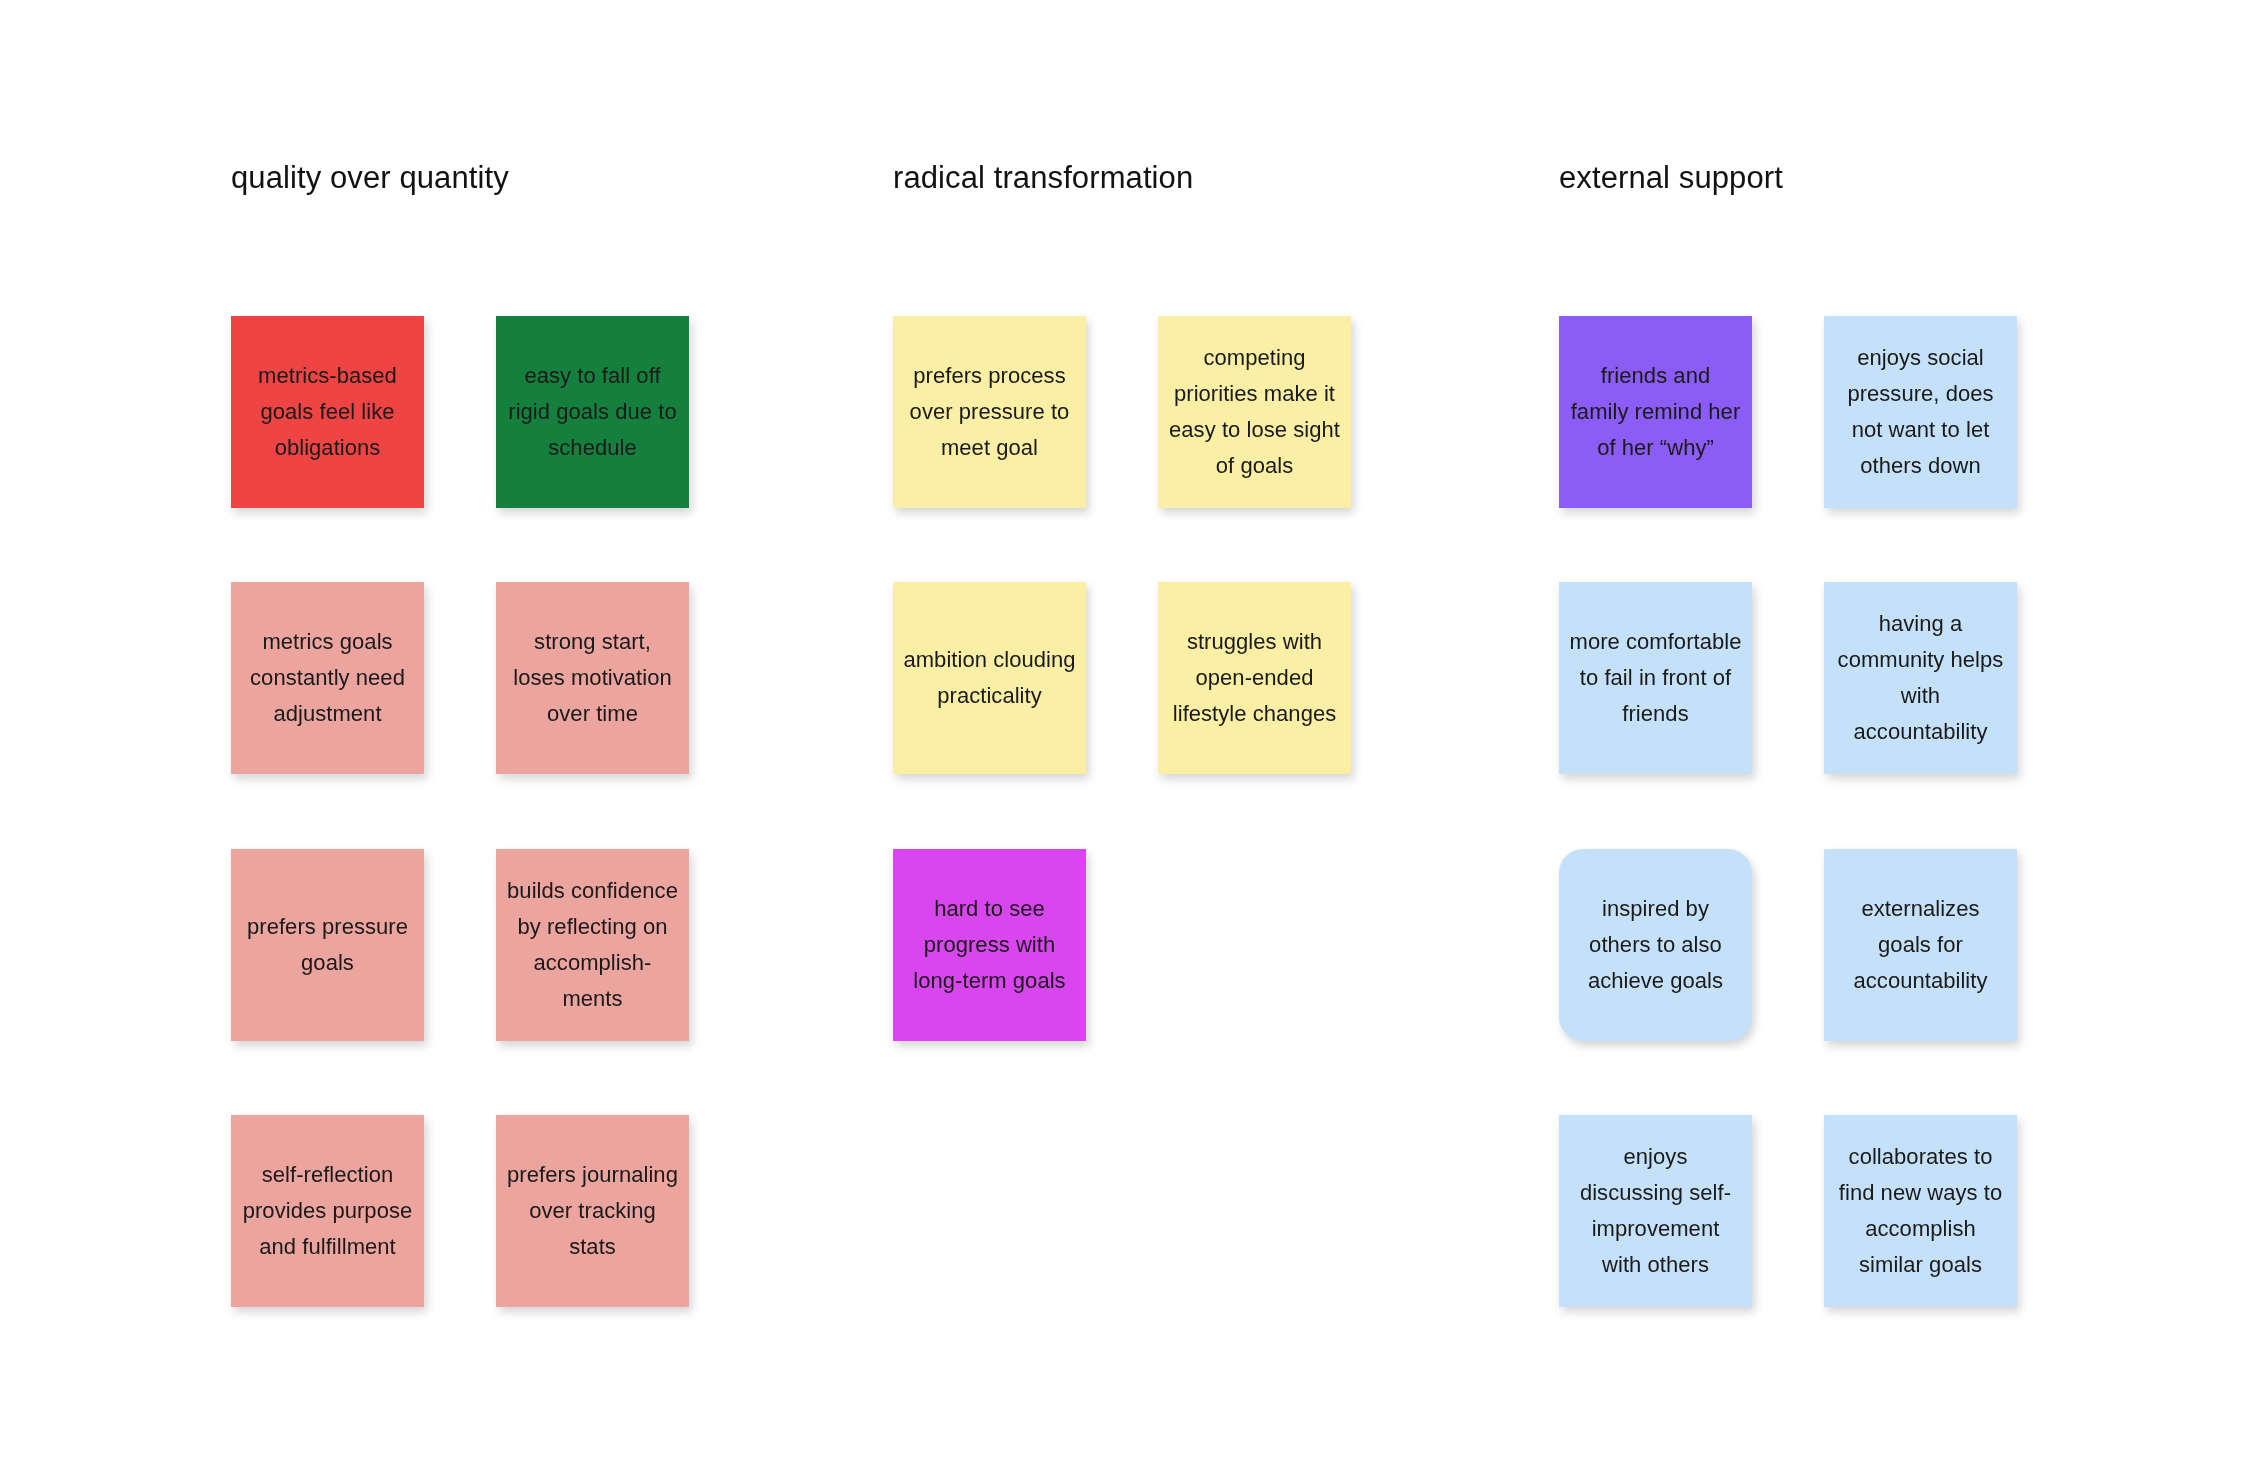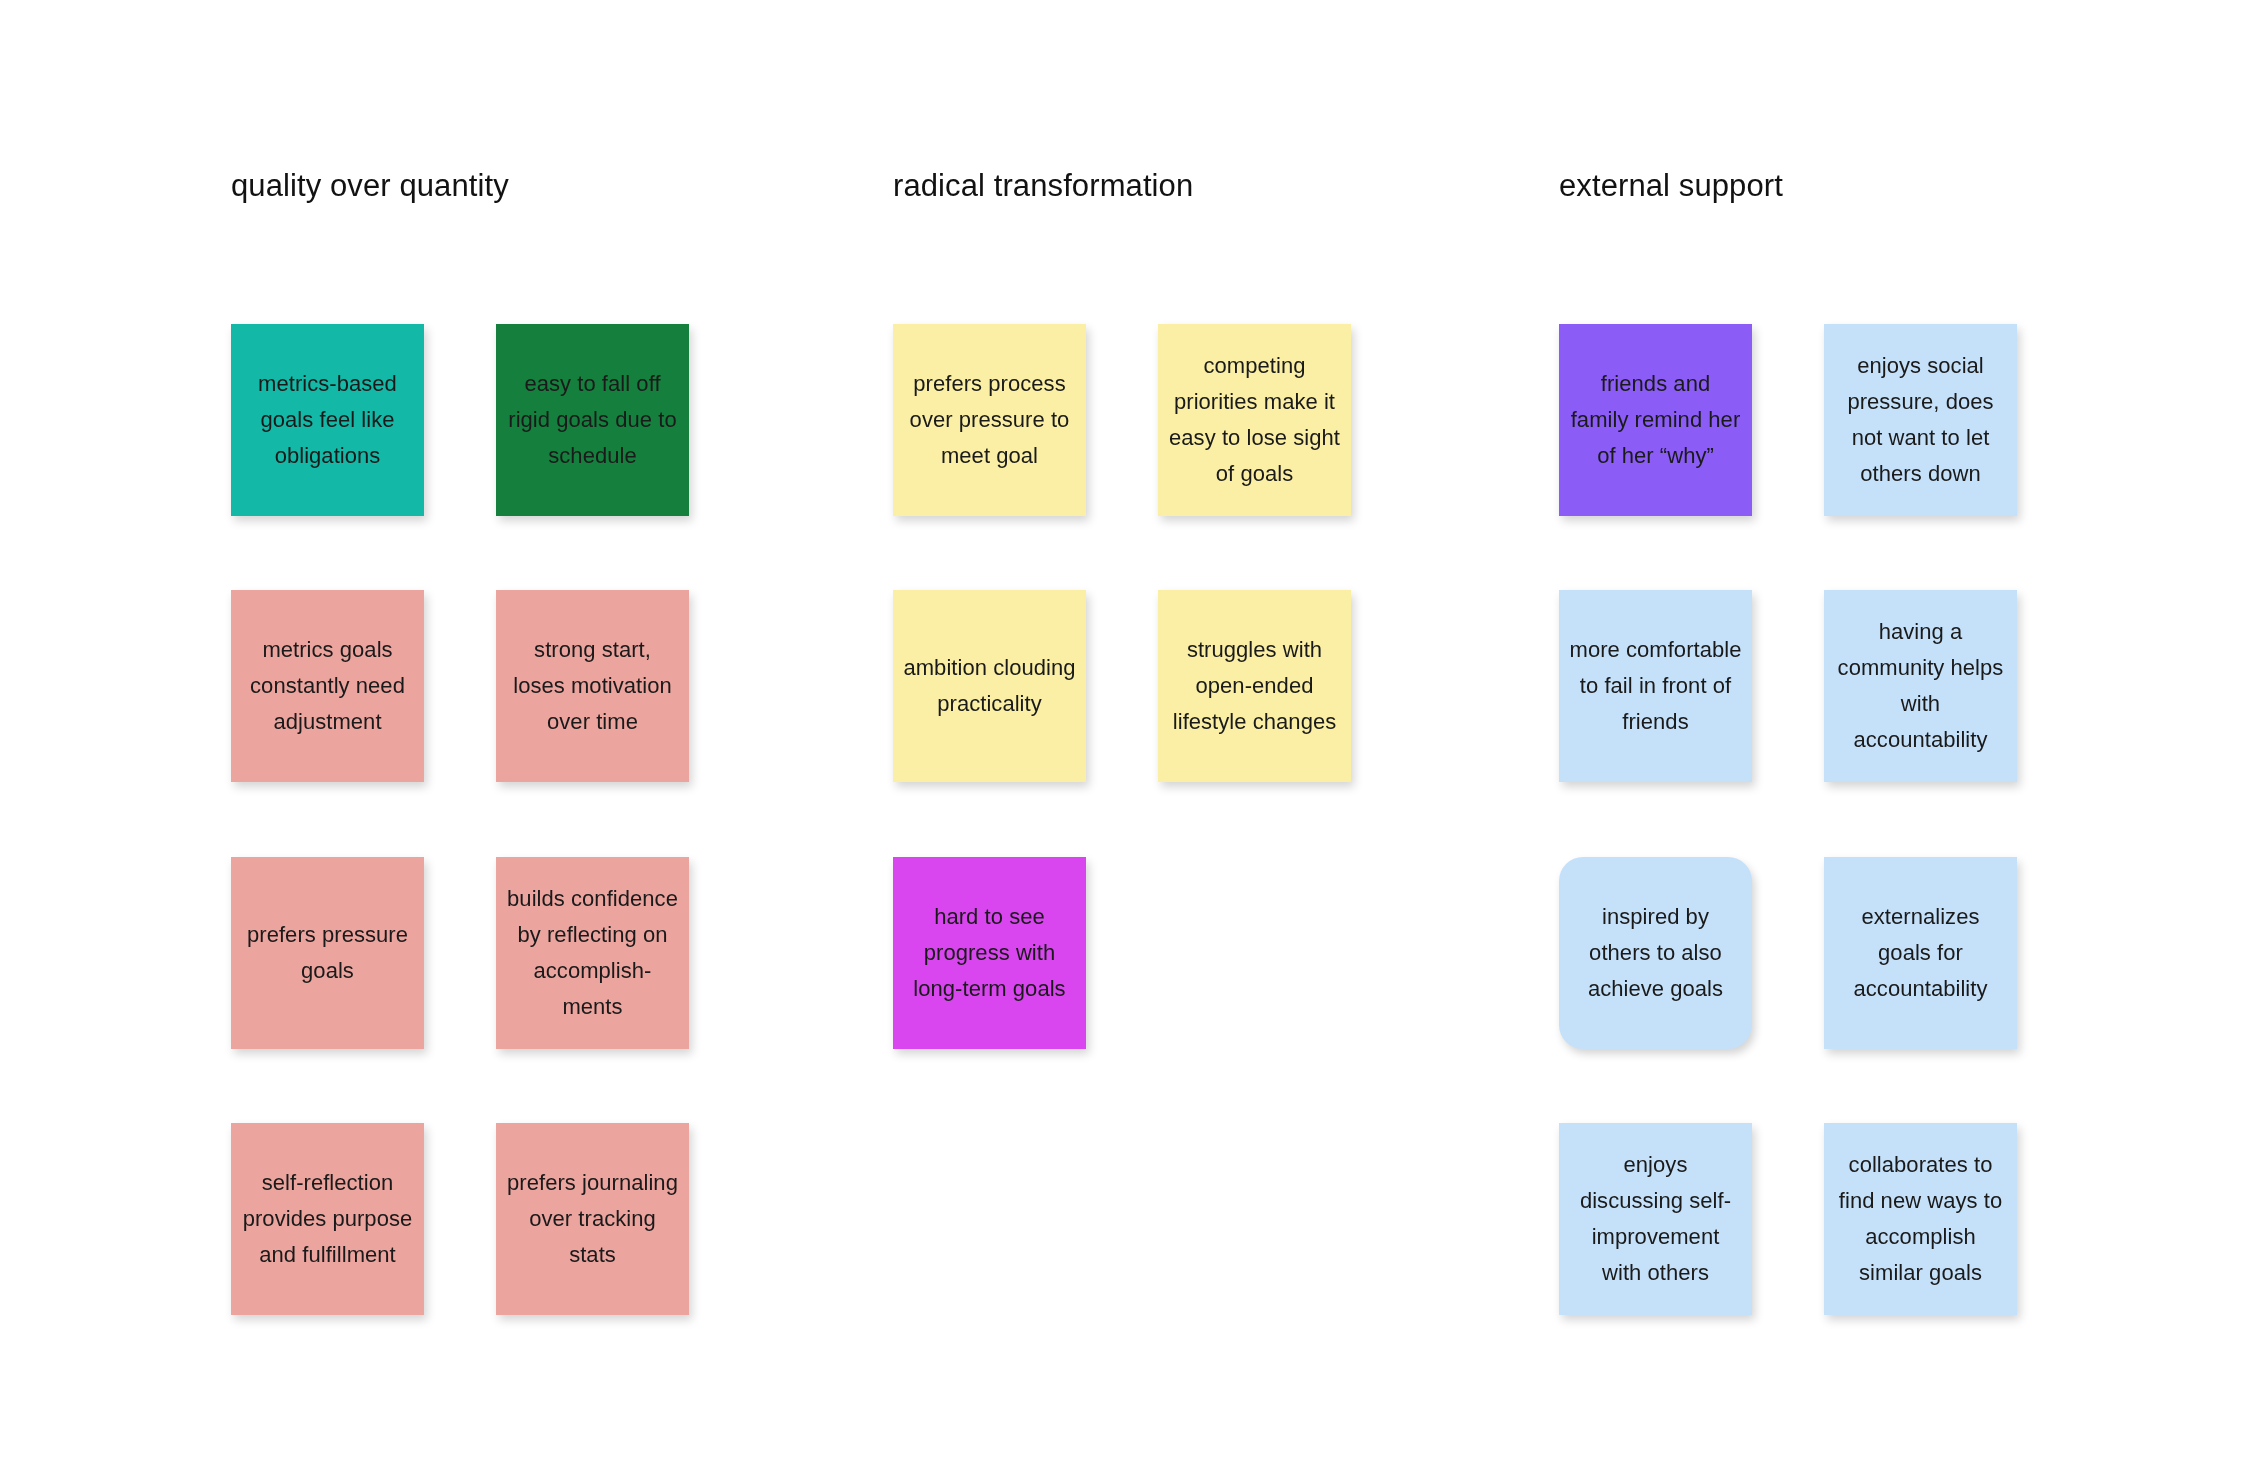--- a/index.html
+++ b/index.html
@@ -13,21 +13,20 @@
     font-family: "Liberation Sans", "DejaVu Sans", sans-serif;
     overflow: hidden;
     position: relative;
   }
   #board {
     position: absolute;
     left: 0; top: 0;
     width: 2250px;
     height: 1236px;
     background: #ffffff;
-    margin-top: 8px;
   }
   .column {
     position: absolute;
     top: 0;
   }
   .col-0 { left: 231px; }
   .col-1 { left: 893px; }
   .col-2 { left: 1559px; }
 
   .column-title {
@@ -84,21 +83,21 @@
     width: 100%;
   }
 </style>
 </head>
 <body>
 
 <div id="board" style="background: rgb(255, 255, 255);">
     <div class="column col-0">
       <div class="column-title">quality over quantity</div>
       <div class="notes">
-        <div class="note sub-0 row-0" style="background: #14b8a6;">
+        <div class="note sub-0 row-0" style="background: #ef4444;">
           <span class="note-text">metrics-based goals feel like obligations</span>
         </div>
         <div class="note sub-1 row-0" style="background: #15803d; justify-content: center;">
           <span class="note-text">easy to fall off rigid goals due to schedule</span>
         </div>
         <div class="note sub-0 row-1" style="background: rgb(235, 164, 158);">
           <span class="note-text">metrics goals constantly need adjustment</span>
         </div>
         <div class="note sub-1 row-1" style="background: rgb(235, 164, 158);">
           <span class="note-text">strong start, loses motivation over time</span>

